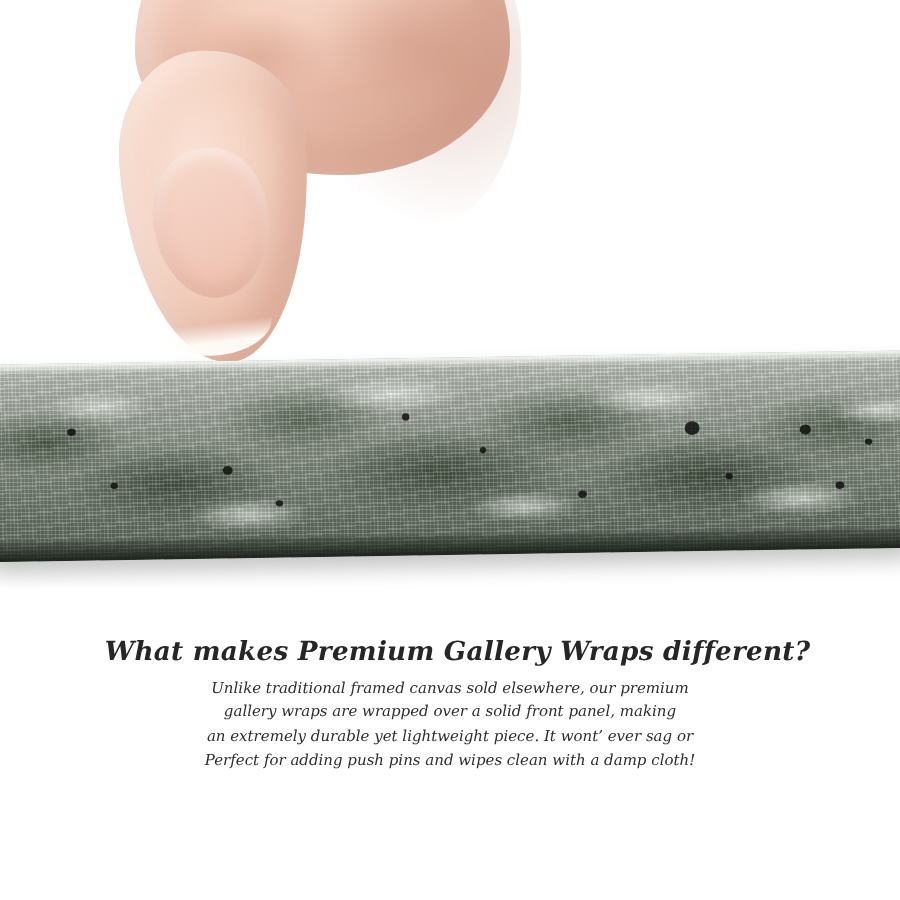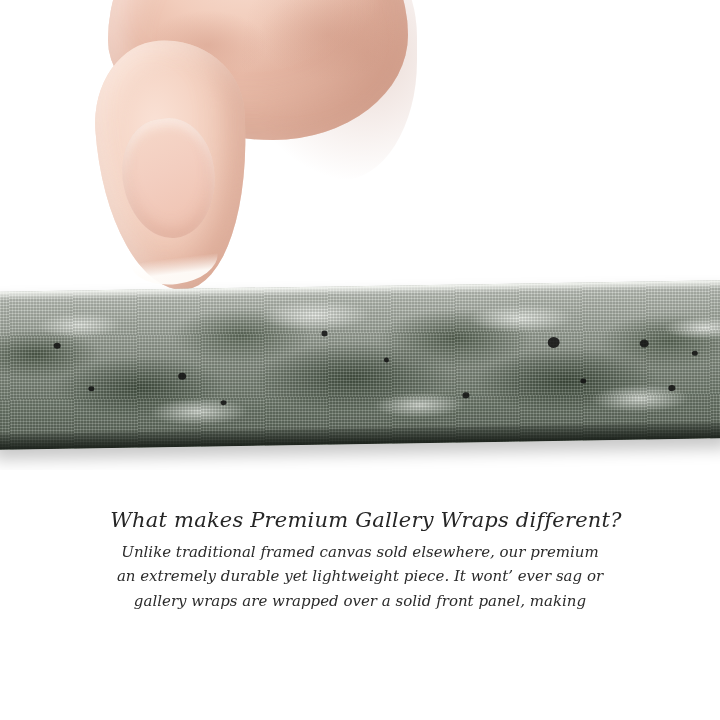--- a/index.html
+++ b/index.html
@@ -190,30 +190,30 @@
     width: 720px;
     height: 250px;
     background: #ffffff;
     text-align: center;
     color: #2e2e2e;
     font-family: "DejaVu Serif", serif;
   }
   .caption-heading {
     margin: 38px 0 8px 0;
     font-size: 21px;
-    font-weight: 400;
+    font-weight: 700;
     font-style: italic;
     letter-spacing: 0.2px;
     color: #262626;
     padding-left: 12px;
   }
   .caption-body {
     margin: 0 auto;
     width: 600px;
-    font-size: 15px;
+    font-size: 12px;
     font-style: italic;
     line-height: 1.62;
     color: #2b2b2b;
   }
   .caption-body div { white-space: nowrap; }
 </style>
 </head>
 <body>
 
 <div id="stage">
@@ -252,18 +252,19 @@
 
       <div class="edge-light"></div>
       <div class="edge-dark"></div>
     </div>
   </div>
 
   <div class="caption">
     <div class="caption-heading">What makes Premium Gallery Wraps different?</div>
     <div class="caption-body">
       <div>Unlike traditional framed canvas sold elsewhere, our premium</div>
+      <div>gallery wraps are wrapped over a solid front panel, making</div>
       <div>an extremely durable yet lightweight piece. It wont’ ever sag or</div>
-      <div>gallery wraps are wrapped over a solid front panel, making</div>
+      <div>Perfect for adding push pins and wipes clean with a damp cloth!</div>
     </div>
   </div>
 
 </div>
 
 </body></html>

